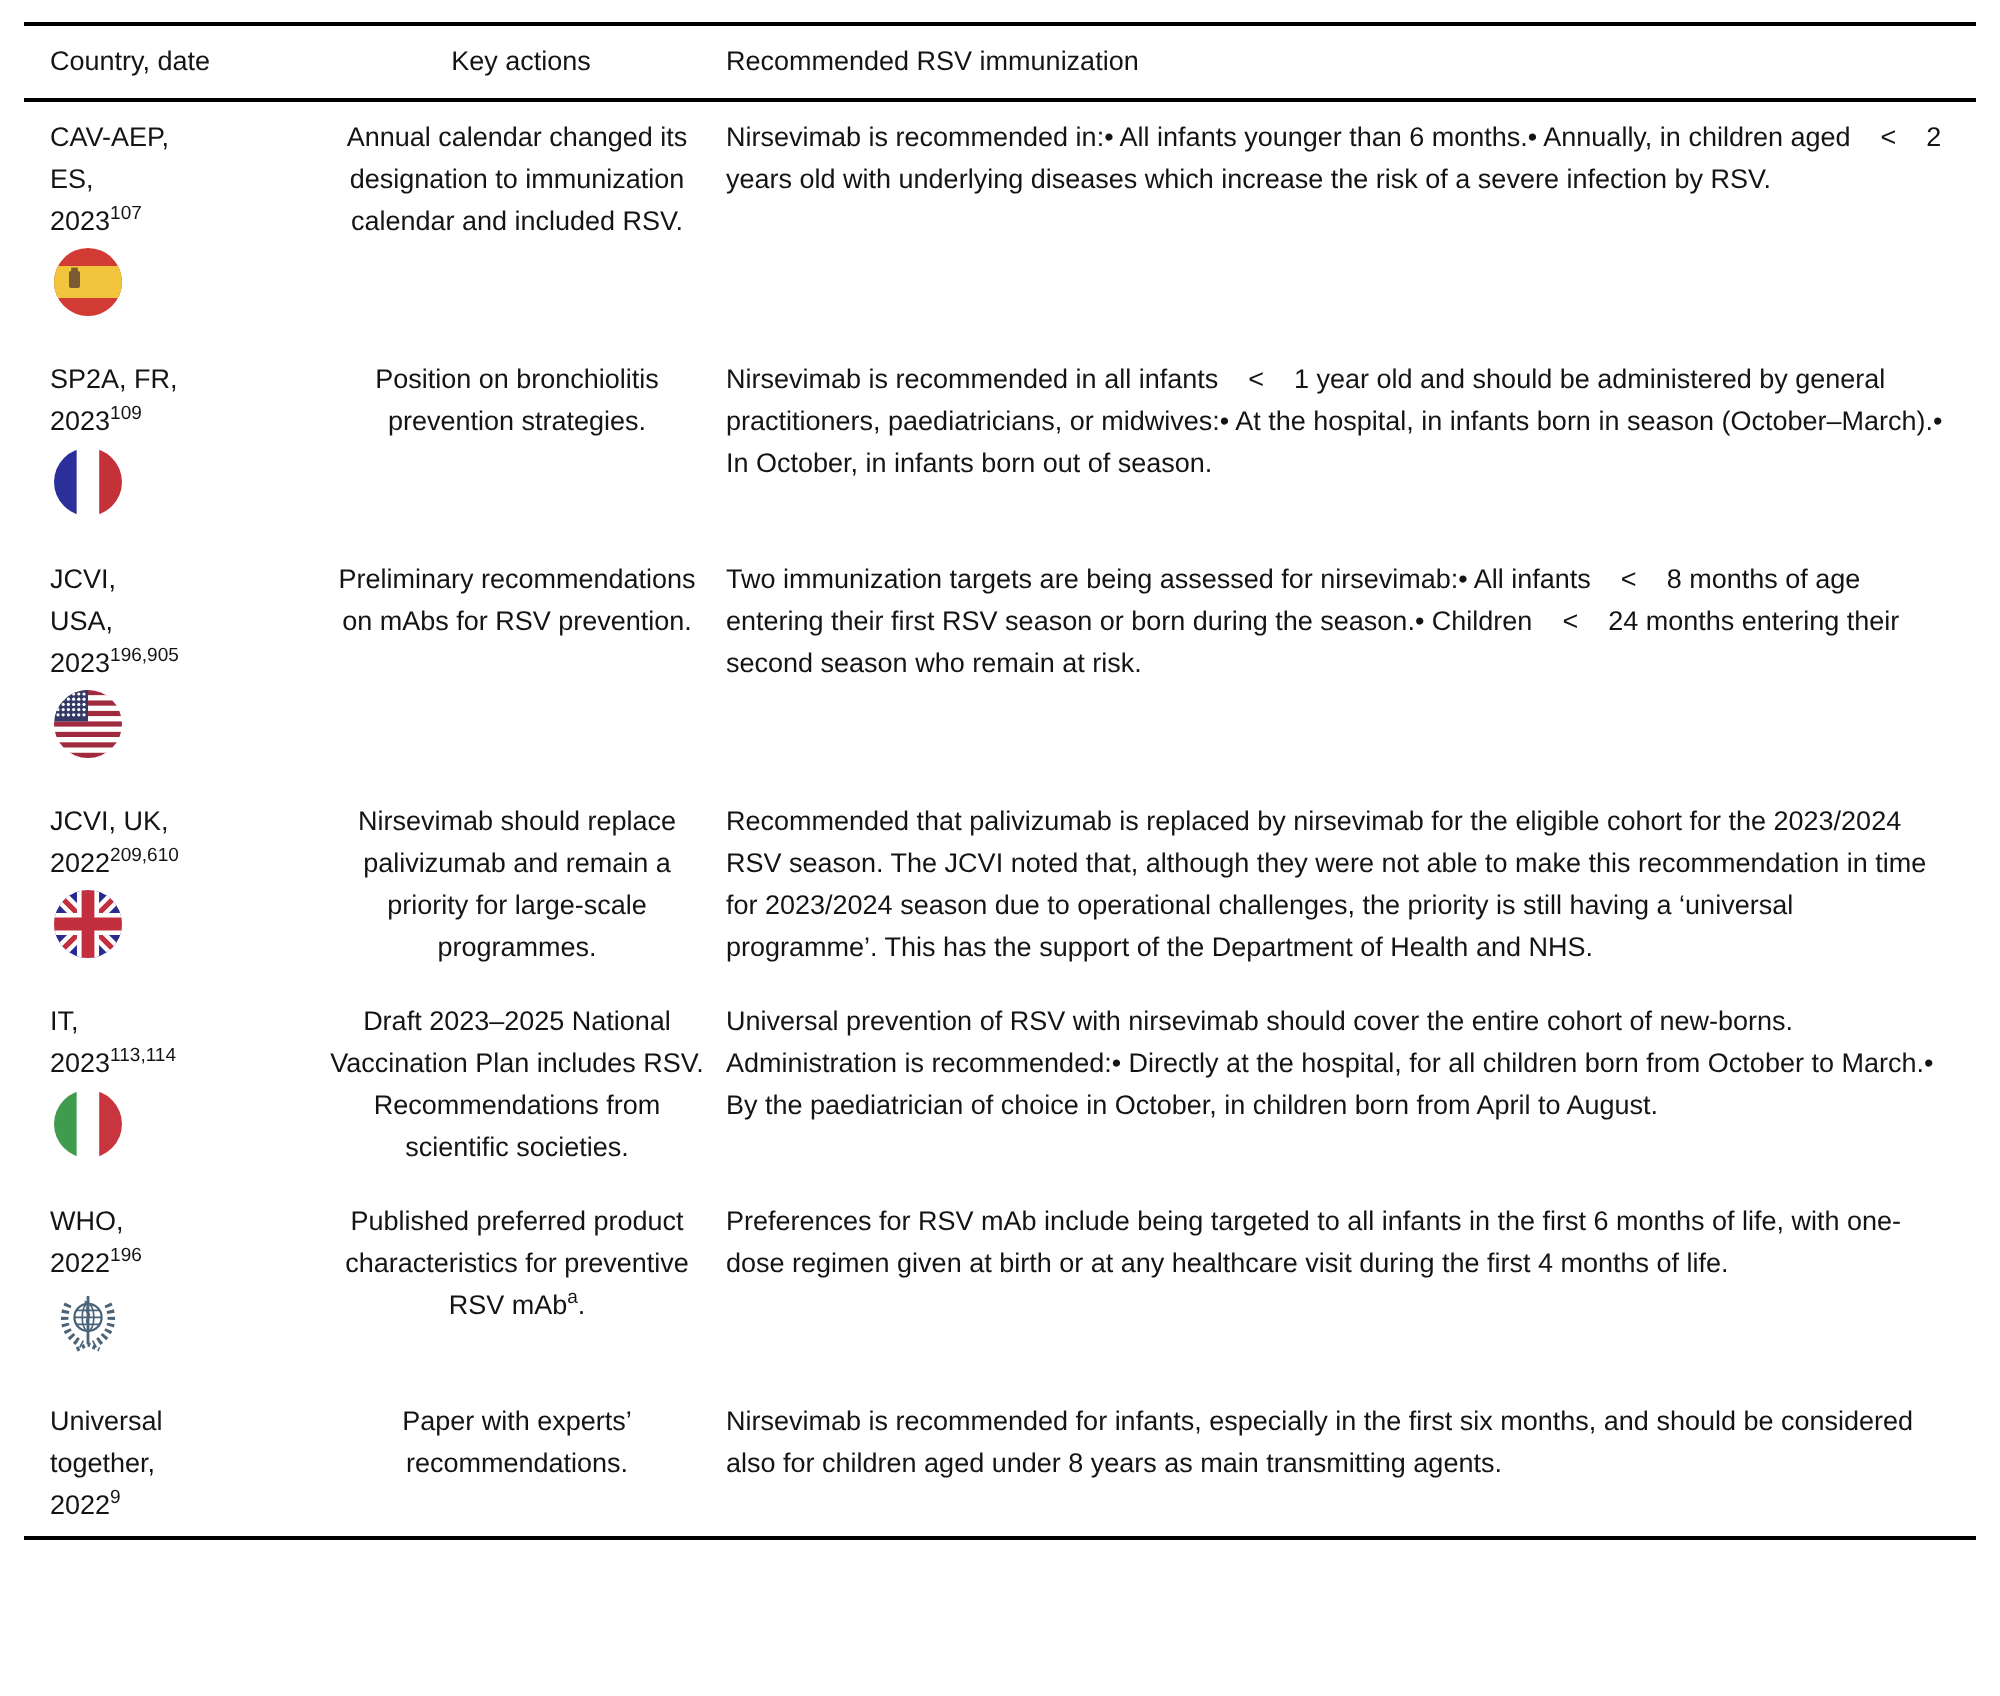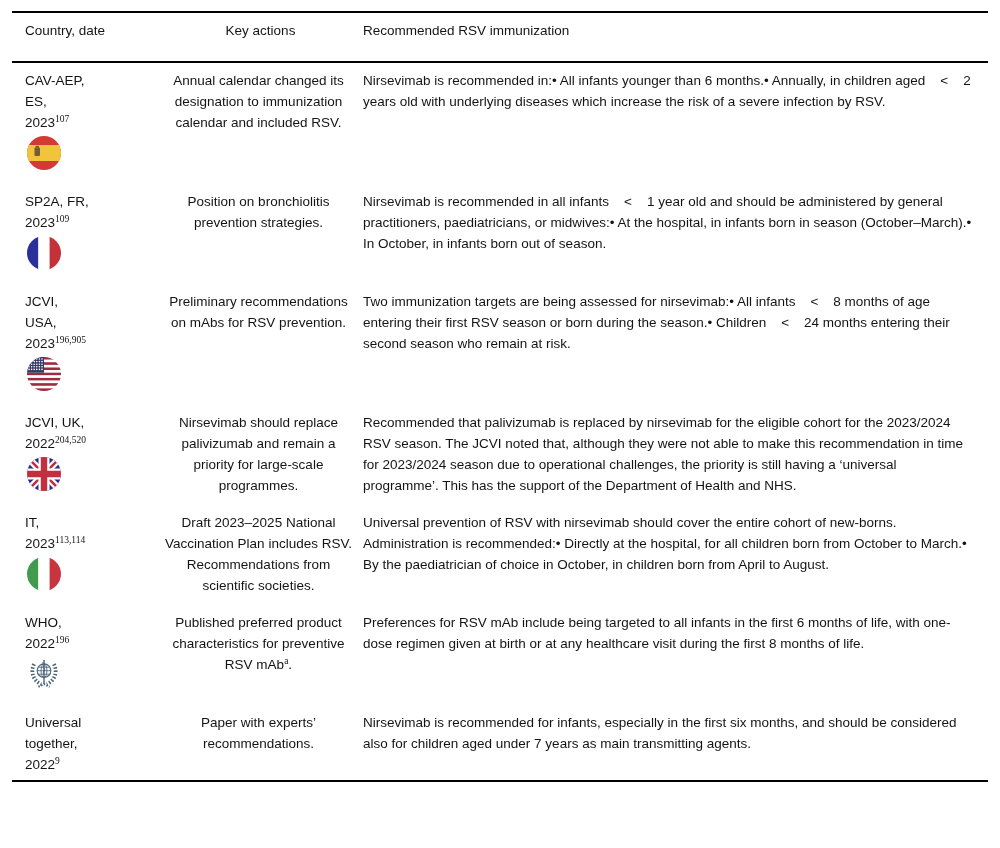--- a/index.html
+++ b/index.html
@@ -1,27 +1,27 @@
 <!DOCTYPE html>
 <html><head>
 <meta charset="utf-8">
 <style>
   html,body{margin:0;padding:0;background:#fff;}
   .page{width:1000px;min-height:848px;background:#fff;color:#141414;
         font-family:"Liberation Sans",sans-serif;}
   table{border-collapse:collapse;table-layout:fixed;width:976px;
         margin:11px 12px 0 12px;border-top:2px solid #000;border-bottom:2px solid #000;}
   thead th{text-align:left;font-weight:400;font-size:13.5px;line-height:20px;
-        padding:8px 6px 20px 0;border-bottom:2px solid #000;}
+        padding:8px 6px 8px 0;border-bottom:2px solid #000;}
   th.col1,td.col1{width:133px;}
   th.col1,td.col1{padding-left:13px;}
   th.col2,td.col2{width:193px;text-align:center;}
   td{vertical-align:top;font-size:13.5px;line-height:21px;padding:7px 10px 5px 0;}
   td.col3{padding-right:16px;margin-top:24px;}
-  sup{font-size:9.5px;line-height:0;vertical-align:super;font-family:Liberation Serif, serif;}
+  sup{font-size:9.5px;line-height:0;vertical-align:super;}
   .flag{width:34px;height:34px;margin:3px 0 9px 2px;}
   .flag svg{display:block;width:34px;height:34px;}
   .country-line{white-space:nowrap;}
 </style>
 </head>
 <body>
 
 <div class="page">
   <table>
     <thead>
@@ -145,21 +145,21 @@
               </svg>
             </div>
     </td>
     <td class="col2"><span class="ka-pre">Preliminary recommendations on mAbs for RSV prevention.</span><sup class="ka-sup"></sup><span class="ka-post"></span></td>
     <td class="col3">Two immunization targets are being assessed for nirsevimab:• All infants&nbsp;&nbsp;&nbsp;&nbsp;&lt;&nbsp;&nbsp;&nbsp;&nbsp;8 months of age entering their first RSV season or born during the season.• Children&nbsp;&nbsp;&nbsp;&nbsp;&lt;&nbsp;&nbsp;&nbsp;&nbsp;24 months entering their second season who remain at risk.</td>
   </tr>
         <tr>
     <td class="col1">
       <div>
               <div class="country-line">JCVI, UK,</div>
-              <div class="country-line"><span>2022</span><sup>204,520</sup></div>
+              <div class="country-line"><span>2022</span><sup>209,610</sup></div>
             </div>
       <div class="flag">
               <svg viewBox="0 0 34 34">
                 <defs>
                   <clipPath id="cl-uk">
                     <circle cx="17" cy="17" r="17"></circle>
                   </clipPath>
                 </defs>
                 <g clip-path="url(#cl-uk)">
                   <rect width="34" height="34" fill="#282c8f"></rect>
@@ -213,29 +213,29 @@
        <path d="M18,3.2 V28.5" stroke-width="1.5"></path>
        <path d="M16.2,6 C20.5,7.8 15.5,10.5 18,12.2 C20.5,14 15.5,16 18,17.8" stroke-width="1"></path>
        <path d="M7.5,7.5 C3.5,15.5 6,24.5 15,28.8" stroke-width="4" stroke-dasharray="1.6 1.9"></path>
        <path d="M28.5,7.5 C32.5,15.5 30,24.5 21,28.8" stroke-width="4" stroke-dasharray="1.6 1.9"></path>
        <path d="M12,31.5 L18,28.8 L24,31.5" stroke-width="2.2" stroke-dasharray="1.6 1.5"></path>
      </g>
               </svg>
             </div>
     </td>
     <td class="col2"><span class="ka-pre">Published preferred product characteristics for preventive RSV mAb</span><sup class="ka-sup">a</sup><span class="ka-post">.</span></td>
-    <td class="col3">Preferences for RSV mAb include being targeted to all infants in the first 6 months of life, with one-dose regimen given at birth or at any healthcare visit during the first 8 months of life.</td>
+    <td class="col3">Preferences for RSV mAb include being targeted to all infants in the first 6 months of life, with one-dose regimen given at birth or at any healthcare visit during the first 4 months of life.</td>
   </tr>
         <tr>
     <td class="col1">
       <div>
               <div class="country-line">Universal</div>
               <div class="country-line">together,</div>
               <div class="country-line"><span>2022</span><sup>9</sup></div>
             </div>
 
     </td>
     <td class="col2"><span class="ka-pre">Paper with experts’ recommendations.</span><sup class="ka-sup"></sup><span class="ka-post"></span></td>
-    <td class="col3">Nirsevimab is recommended for infants, especially in the first six months, and should be considered also for children aged under 7 years as main transmitting agents.</td>
+    <td class="col3">Nirsevimab is recommended for infants, especially in the first six months, and should be considered also for children aged under 8 years as main transmitting agents.</td>
   </tr>
       </tbody>
   </table>
 </div>
 
 </body></html>

